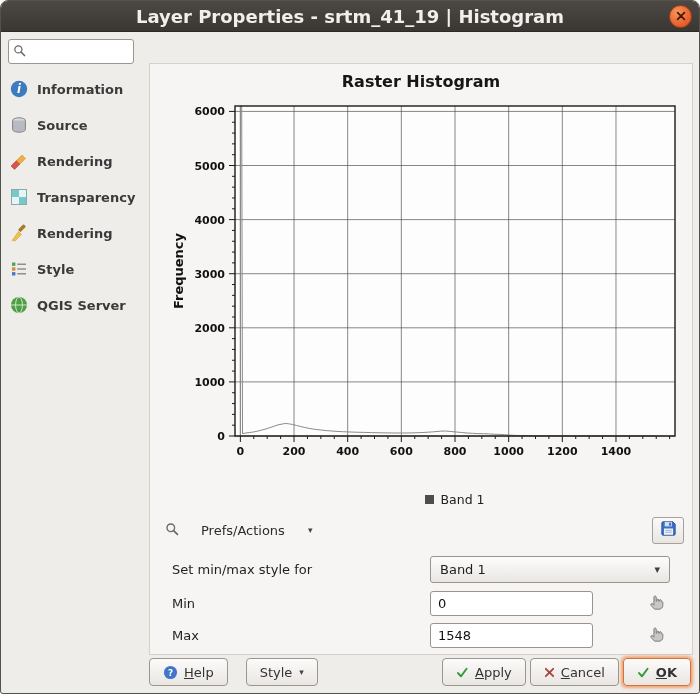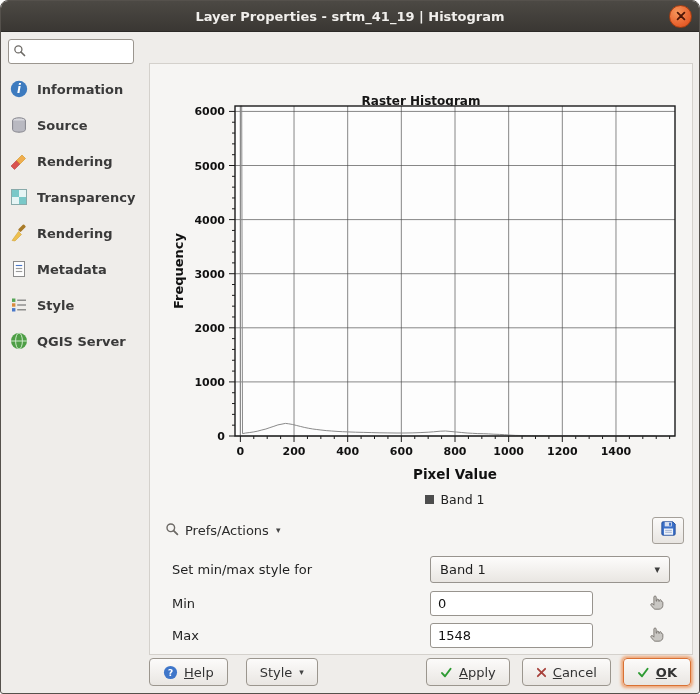--- a/index.html
+++ b/index.html
@@ -1,70 +1,70 @@
 <!DOCTYPE html>
 <html><head>
 <meta charset="utf-8">
 <style>
   html,body{margin:0;padding:0;background:#ffffff;}
   body{width:700px;height:694px;font-family:"DejaVu Sans","Liberation Sans",sans-serif;font-size:13px;color:#1f1f1f;overflow:hidden;}
   .window{position:relative;width:698px;height:692px;background:#efedea;border:1px solid #55514c;border-radius:8px 8px 3px 3px;overflow:hidden;}
 
   
   .titlebar{position:absolute;top:0;left:0;right:0;height:30px;background:linear-gradient(#4c4944,#3a3733);display:flex;align-items:center;justify-content:center;border-bottom:1px solid #2c2a27;}
-  .titlebar .title{color:#f1efec;font-weight:bold;font-size:13px;}
+  .titlebar .title{color:#f1efec;font-weight:bold;font-size:18px;}
   .close-btn{position:absolute;right:7px;top:4px;width:21px;height:21px;border-radius:50%;background:radial-gradient(circle at 35% 30%,#f5975c,#e8632f 62%,#d44d18);border:1px solid #a63e12;display:flex;align-items:center;justify-content:center;cursor:pointer;}
 
   
   .sidebar{position:absolute;top:30px;left:0;width:142px;bottom:0;}
   .searchbox{position:absolute;top:8px;left:7px;width:126px;height:25px;background:#fff;border:1px solid #9b968f;border-radius:3px;display:flex;align-items:center;padding:0 4px;box-sizing:border-box;gap:3px;}
   .searchbox input{border:none;outline:none;width:90px;font-size:12px;font-family:inherit;background:transparent;}
   .nav{position:absolute;top:40px;left:0;right:0;}
   .nav-item{height:36px;display:flex;align-items:center;gap:8px;padding-left:8px;cursor:pointer;}
   .nav-item .nav-label{font-weight:bold;color:#3a3a3a;font-size:13px;}
   .nav-item.selected{background:linear-gradient(#d4d0ca,#c3bfb8);border-top:1px solid #a39e96;border-bottom:1px solid #a39e96;height:34px;}
   .nav-icon{width:20px;height:20px;display:inline-flex;}
 
   
   .main-panel{position:absolute;left:148px;top:62px;width:544px;height:592px;background:#f6f5f3;border:1px solid #d4d1cc;box-sizing:border-box;}
-  .chart-title{position:absolute;top:30px;left:0;width:100%;text-align:center;font-weight:bold;font-size:12px;color:#161616;}
+  .chart-title{position:absolute;top:8px;left:0;width:100%;text-align:center;font-weight:bold;font-size:16px;color:#161616;}
   #histogram-svg{position:absolute;top:34px;left:3px;}
   svg text{font-family:"DejaVu Sans","Liberation Sans",sans-serif;}
   .plot-bg{fill:#fdfdfd;}
   .plot-frame{fill:none;stroke:#1b1b1b;stroke-width:1.4;}
   .grid{stroke:#474747;stroke-width:0.65;}
   .tick{stroke:#1b1b1b;stroke-width:1;}
   .xtick{font-size:11px;font-weight:600;text-anchor:middle;fill:#111;}
   .ytick{font-size:11px;font-weight:600;text-anchor:end;fill:#111;}
   .axis-label{font-size:13px;font-weight:bold;fill:#111;text-anchor:middle;}
   .data-line{fill:none;stroke:#8a8a8a;stroke-width:1;}
   .xlabel{position:absolute;top:402px;left:85px;width:440px;text-align:center;font-weight:bold;font-size:13.5px;color:#111;}
   .legend{position:absolute;top:428px;left:85px;width:440px;display:flex;align-items:center;justify-content:center;gap:6px;font-size:12.5px;color:#222;}
   .legend-marker{width:9px;height:9px;background:#4d4d4d;display:inline-block;}
 
   .prefs-row{position:absolute;top:452px;left:8px;right:8px;height:28px;display:flex;align-items:center;justify-content:space-between;}
-  .toolbtn{display:inline-flex;align-items:center;gap:6px;background:transparent;border:1px solid transparent;border-radius:3px;font-size:13px;font-family:inherit;color:#2c2c2c;padding:3px 6px;cursor:pointer;}
+  .toolbtn{display:inline-flex;align-items:center;gap:22px;background:transparent;border:1px solid transparent;border-radius:3px;font-size:13px;font-family:inherit;color:#2c2c2c;padding:3px 6px;cursor:pointer;}
   .small-arrow{font-size:9px;color:#444;margin-left:1px;}
   .save-btn{width:32px;height:27px;border:1px solid #a5a099;border-radius:3px;background:linear-gradient(#fbfaf9,#e8e5e1);display:flex;align-items:center;justify-content:center;cursor:pointer;}
 
   .form-label{position:absolute;left:22px;line-height:27px;color:#1f1f1f;}
   .combo{position:absolute;left:280px;width:240px;height:27px;border:1px solid #98948e;border-radius:3px;background:linear-gradient(#fdfcfb,#e9e6e2);display:flex;align-items:center;justify-content:space-between;padding:0 9px;box-sizing:border-box;font-size:13px;cursor:pointer;}
   .combo-arrow{font-size:11px;color:#3e3e3e;}
   .row-minmax{position:absolute;left:0;right:4px;height:27px;}
   .field{position:absolute;left:280px;width:163px;height:25px;top:1px;border:1px solid #98948e;border-radius:3px;background:#fff;padding:0 7px;box-sizing:border-box;font-size:13px;font-family:inherit;color:#111;}
   .hand-btn{position:absolute;left:495px;top:1px;width:26px;height:25px;background:transparent;border:none;display:flex;align-items:center;justify-content:center;cursor:pointer;padding:0;}
 
   
   .footer{position:absolute;left:148px;right:8px;bottom:7px;height:28px;display:flex;align-items:center;}
   .btn{height:28px;display:inline-flex;align-items:center;gap:6px;padding:0 13px;border:1px solid #9b968e;border-radius:4px;background:linear-gradient(#fcfbfa,#e9e6e2);font-size:13px;font-family:inherit;color:#333;cursor:pointer;}
   .btn .mnemonic{display:inline-block;}
   .btn .mnemonic::first-letter{text-decoration:underline;}
   .style-btn{margin-left:18px;}
   .footer-spacer{flex:1;}
-  .right-group{display:flex;gap:12px;margin-left:6px;}
+  .right-group{display:flex;gap:4px;margin-left:6px;}
   .btn-ok{border:1px solid #d97133;box-shadow:0 0 3px 1.5px rgba(238,127,56,0.65);font-weight:bold;}
   .btn-icon{display:inline-flex;align-items:center;}
 </style>
 </head>
 <body>
 
 <div class="window">
 
   <div class="titlebar">
     <span class="title">Layer Properties - srtm_41_19 | Histogram</span>
@@ -124,31 +124,20 @@
         <span class="nav-label">Transparency</span>
       </div>
       <div class="nav-item">
         <span class="nav-icon">
             <svg viewBox="0 0 20 20" width="20" height="20">
               <rect x="11.2" y="1.2" width="3.6" height="8" rx="1" transform="rotate(45 13 5.2)" fill="#a97b28"></rect>
               <polygon points="3,17.5 9.5,8.5 12.5,11.5 6,18" fill="#eec04e" stroke="#c89b2e" stroke-width="0.5"></polygon>
             </svg>
           </span>
         <span class="nav-label">Rendering</span>
-      </div>
-      <div class="nav-item">
-        <span class="nav-icon">
-            <svg viewBox="0 0 20 20" width="20" height="20">
-              <rect x="4.5" y="2.5" width="11" height="15" fill="#fdfdfd" stroke="#8b8b8b"></rect>
-              <line x1="6.8" y1="6.5" x2="13.2" y2="6.5" stroke="#4a78c9" stroke-width="1.1"></line>
-              <line x1="6.8" y1="9.5" x2="13.2" y2="9.5" stroke="#9c9c9c" stroke-width="1.1"></line>
-              <line x1="6.8" y1="12.5" x2="13.2" y2="12.5" stroke="#9c9c9c" stroke-width="1.1"></line>
-            </svg>
-          </span>
-        <span class="nav-label">Metadata</span>
       </div>
       <div class="nav-item">
         <span class="nav-icon">
             <svg viewBox="0 0 20 20" width="20" height="20">
               <rect x="3" y="3.5" width="3.4" height="3.4" fill="#56a556"></rect>
               <line x1="8.2" y1="5.2" x2="17" y2="5.2" stroke="#777" stroke-width="1.2"></line>
               <rect x="3" y="8.3" width="3.4" height="3.4" fill="#d98a3d"></rect>
               <line x1="8.2" y1="10" x2="17" y2="10" stroke="#777" stroke-width="1.2"></line>
               <rect x="3" y="13.1" width="3.4" height="3.4" fill="#4a78c9"></rect>
               <line x1="8.2" y1="14.8" x2="17" y2="14.8" stroke="#777" stroke-width="1.2"></line>
@@ -264,21 +253,20 @@
         <text class="ytick" x="72" y="287.9016393442623">1000</text>
         <text class="ytick" x="72" y="233.80327868852459">2000</text>
         <text class="ytick" x="72" y="179.70491803278688">3000</text>
         <text class="ytick" x="72" y="125.6065573770492">4000</text>
         <text class="ytick" x="72" y="71.50819672131149">5000</text>
         <text class="ytick" x="72" y="17.409836065573757">6000</text>
         <polyline class="data-line" points="87.4,338.0 87.4,8.0 88.7,8.0 89.5,335.6 92.7,335.0 96.8,334.5 100.8,333.9 104.8,333.1 108.8,332.0 112.9,331.0 116.9,329.6 120.9,328.3 124.9,326.9 129.0,326.1 132.4,325.4 135.7,325.8 139.7,326.5 143.7,327.5 147.7,328.5 151.8,329.5 155.8,330.3 159.8,331.0 163.8,331.5 167.9,332.0 173.2,332.6 178.6,333.0 184.0,333.4 189.3,333.7 194.7,333.9 202.7,334.2 210.8,334.4 218.8,334.6 226.9,334.8 234.9,334.9 243.0,335.0 251.0,335.0 259.1,334.9 267.1,334.6 275.2,334.2 280.5,333.8 287.2,333.2 292.6,333.0 298.0,333.5 303.3,334.0 308.7,334.5 314.1,335.0 319.4,335.3 324.8,335.6 330.2,335.7 335.5,335.9 340.9,336.2 346.3,336.4 351.6,336.7 357.0,337.1 362.4,337.4 367.7,337.5 373.1,337.6 378.5,337.7 385.2,337.8 395.9,337.8 409.3,337.8 422.7,337.9 436.1,337.9 449.6,337.9 463.0,337.9 476.4,337.9 489.8,337.9 502.7,338.0" style="stroke:#8a8a8a"></polyline>
         <rect class="plot-frame" x="82" y="8" width="440" height="330"></rect>
         <text class="axis-label" transform="rotate(-90 26 173)" x="26" y="177">Frequency</text>
       </svg>
-    <div class="xlabel">Pixel Value</div>
     <div class="legend">
       <span class="legend-marker"></span>
       <span>Band 1</span>
     </div>
 
     <div class="prefs-row">
       <button class="toolbtn">
         <span><svg viewBox="0 0 14 14" width="14" height="14">
               <circle cx="5.8" cy="5.8" r="3.8" fill="none" stroke="#6d6a66" stroke-width="1.4"></circle>
               <line x1="8.6" y1="8.6" x2="12.4" y2="12.4" stroke="#6d6a66" stroke-width="1.8" stroke-linecap="round"></line>

